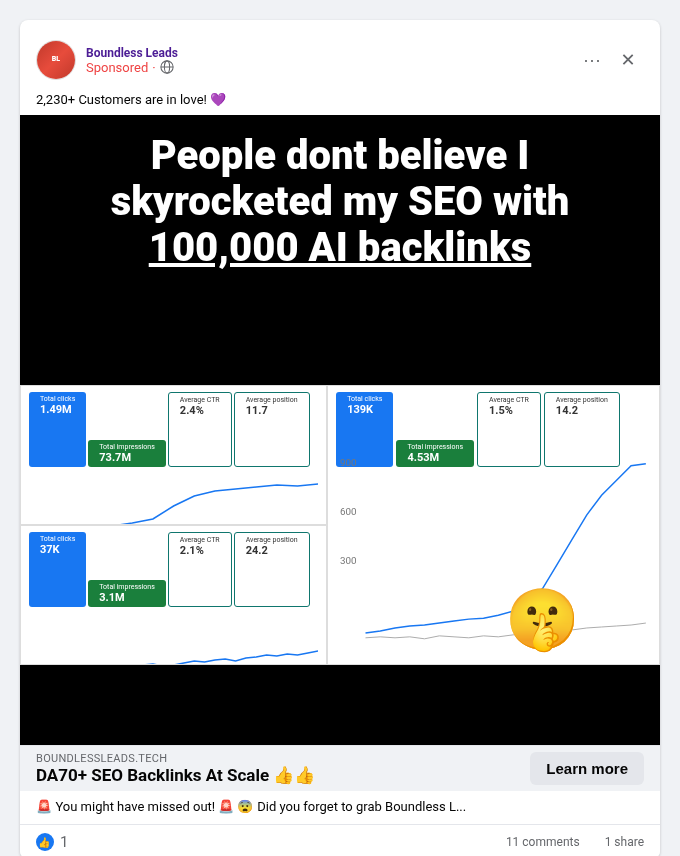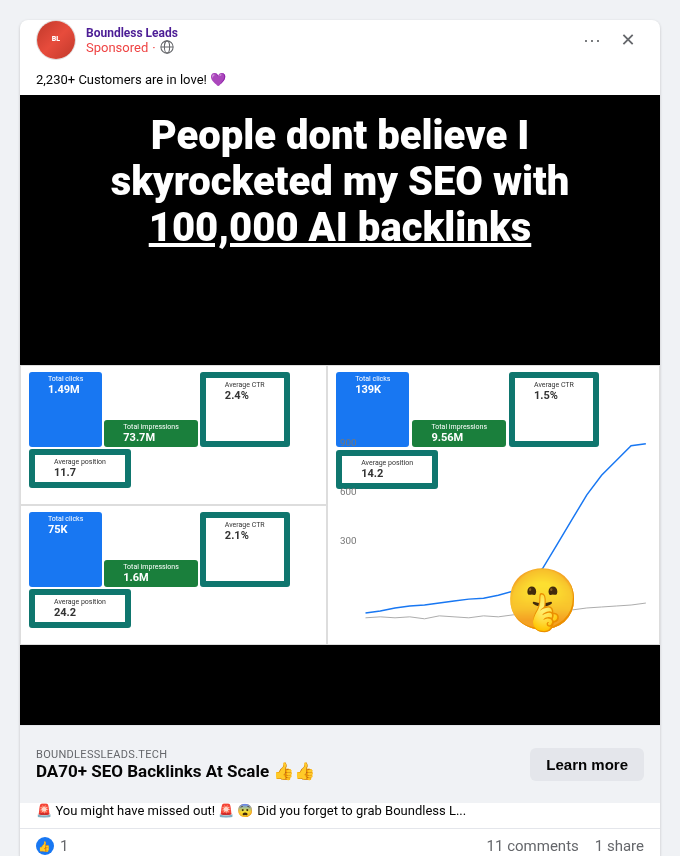--- a/index.html
+++ b/index.html
@@ -14,21 +14,21 @@
     .card {
       background: #fff;
       border-radius: 8px;
       box-shadow: 0 1px 3px rgba(0,0,0,0.2);
       width: 680px;
       overflow: hidden;
     }
     .card-header {
       display: flex;
       align-items: center;
-      padding: 0 16px 8px;
+      padding: 20px 16px 8px;
       position: relative;
     }
     .avatar {
       width: 40px;
       height: 40px;
       border-radius: 50%;
       background: #e84c3d;
       display: flex;
       align-items: center;
       justify-content: center;
@@ -145,28 +145,28 @@
       position: relative;
       overflow: hidden;
     }
     .chart-stats {
       display: flex;
       gap: 2px;
       padding: 6px 8px 4px;
       flex-wrap: wrap;
     }
     .stat-box {
-      padding: 3px 19px;
+      padding: 3px 11px;
       border-radius: 3px;
       font-size: 9px;
       font-weight: 700;
     }
     .stat-box.blue { background: #1877f2; color: #fff; }
     .stat-box.green { background: #1a7f3c; color: #fff; margin-top: 48px; }
-    .stat-box.outline { background: transparent; border: 6px solid #0f766e; color: #333; font-size: 8px; }
+    .stat-box.outline { background: transparent; border: 1px solid #0f766e; color: #333; font-size: 8px; }
     .stat-label { font-size: 7px; font-weight: 400; display: block; }
     .stat-value { font-size: 11px; font-weight: 700; display: block; }
     .chart-line-area {
       height: 70px;
       position: relative;
       padding: 0 8px;
     }
     .chart-line-area svg { width: 100%; height: 100%; }
     
     .bottom-banner {
@@ -185,21 +185,21 @@
     }
     
     .shush-emoji {
       position: absolute;
       right: 80px;
       bottom: 90px;
       font-size: 60px;
     }
     
     .ad-footer {
-      padding: 22px 16px;
+      padding: 6px 16px;
       border-top: 1px solid #e4e6eb;
       background: #f0f2f5;
       display: flex;
       align-items: flex-end;
       justify-content: space-between;
       gap: 32px;
     }
     .ad-footer-left {}
     .ad-domain {
       font-size: 11px;
@@ -219,21 +219,21 @@
       padding: 8px 16px;
       font-size: 15px;
       font-weight: 700;
       color: #050505;
       cursor: pointer;
       white-space: nowrap;
       flex-shrink: 0;
     }
     
     .alert-line {
-      padding: 0 16px 10px;
+      padding: 8px 16px 10px;
       font-size: 13px;
       color: #050505;
       background: #fff;
     }
     
     .reactions-bar {
       padding: 8px 16px;
       border-top: 1px solid #e4e6eb;
       display: flex;
       justify-content: space-between;
@@ -254,22 +254,22 @@
       border-radius: 50%;
       display: flex;
       align-items: center;
       justify-content: center;
       color: white;
       font-size: 10px;
     }
     .reaction-count { font-size: 15px; color: #65676b; }
     .reaction-right {
       display: flex;
-      gap: 16px;
-      font-size: 15px;
+      gap: 25px;
+      font-size: 12px;
       color: #65676b;
     }
     
     .big-chart {
       grid-column: 2;
       grid-row: 1 / 3;
       background: #fff;
       border: 1px solid #ddd;
       position: relative;
       overflow: hidden;
@@ -346,25 +346,25 @@
             <svg viewBox="0 0 280 70" preserveAspectRatio="none">
               <polyline points="0,65 20,62 40,60 60,58 80,55 100,52 120,48 140,35 160,25 180,20 200,18 220,16 240,14 260,15 280,13" fill="none" stroke="#1877f2" stroke-width="1.5"></polyline>
             </svg>
           </div>
         </div>
 
         <div class="chart-panel small-chart-bottom">
           <div class="chart-stats">
             <div class="stat-box blue">
               <span class="stat-label">Total clicks</span>
-              <span class="stat-value">75K</span>
+              <span class="stat-value">37K</span>
             </div>
             <div class="stat-box green">
               <span class="stat-label">Total impressions</span>
-              <span class="stat-value">1.6M</span>
+              <span class="stat-value">3.1M</span>
             </div>
             <div class="stat-box outline">
               <span class="stat-label">Average CTR</span>
               <span class="stat-value">2.1%</span>
             </div>
             <div class="stat-box outline">
               <span class="stat-label">Average position</span>
               <span class="stat-value">24.2</span>
             </div>
           </div>
@@ -377,21 +377,21 @@
 
         <div class="big-chart">
           <div style="position:absolute;top:6px;left:8px;right:8px;">
             <div style="display:flex;gap:3px;flex-wrap:wrap;">
               <div class="stat-box blue">
                 <span class="stat-label">Total clicks</span>
                 <span class="stat-value">139K</span>
               </div>
               <div class="stat-box green">
                 <span class="stat-label">Total impressions</span>
-                <span class="stat-value">9.56M</span>
+                <span class="stat-value">4.53M</span>
               </div>
               <div class="stat-box outline">
                 <span class="stat-label">Average CTR</span>
                 <span class="stat-value">1.5%</span>
               </div>
               <div class="stat-box outline">
                 <span class="stat-label">Average position</span>
                 <span class="stat-value">14.2</span>
               </div>
             </div>

